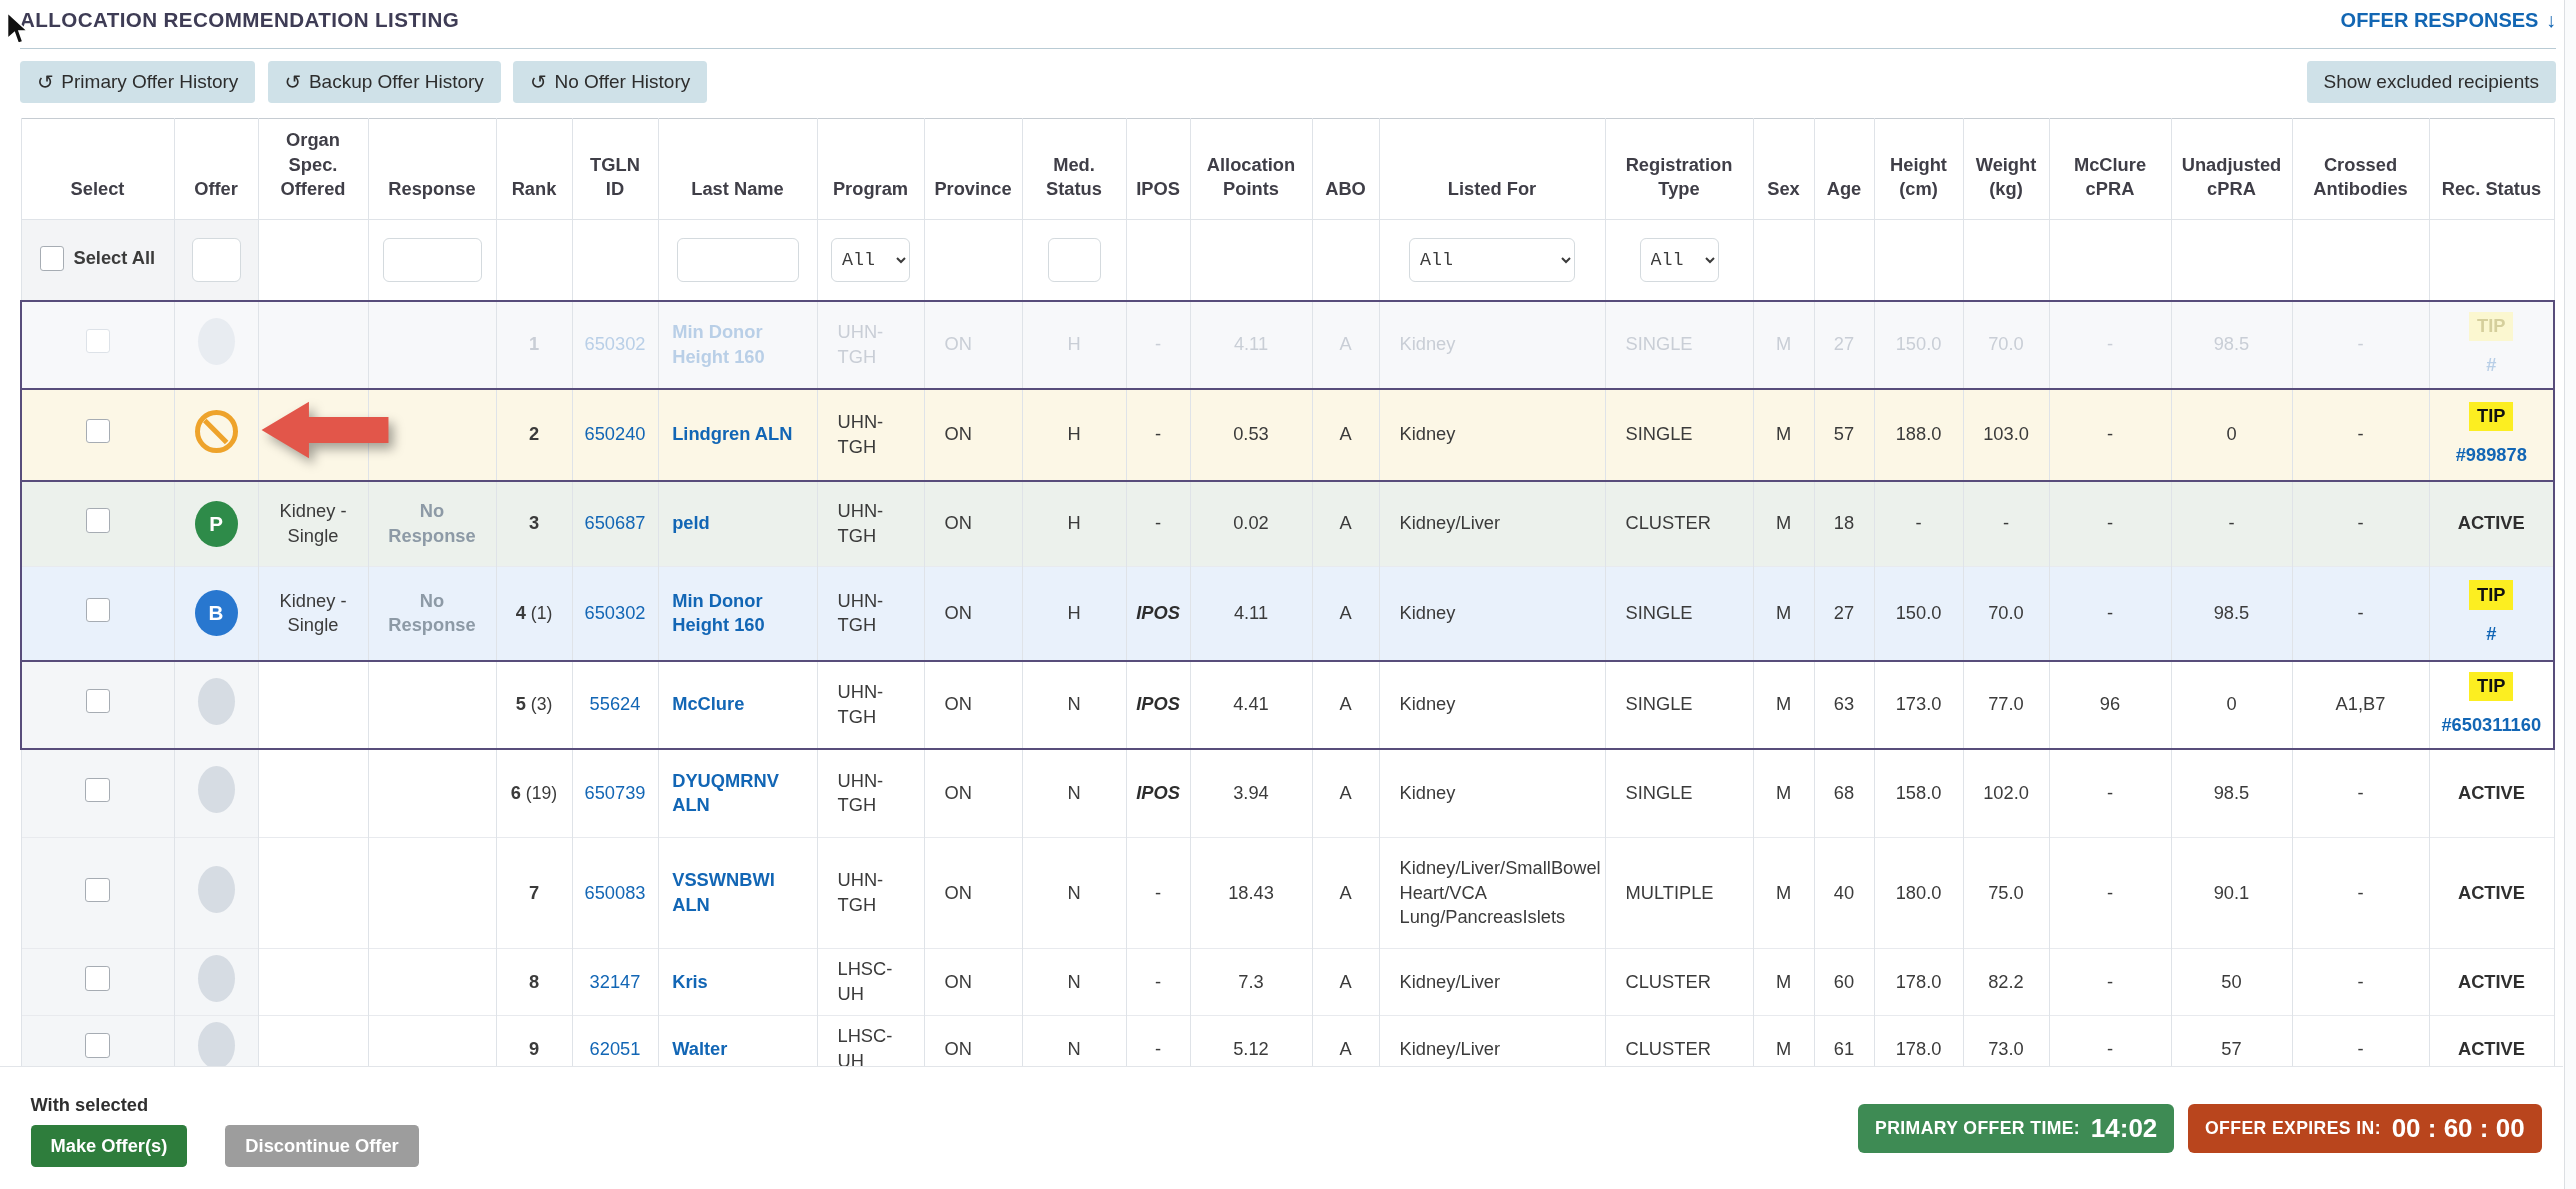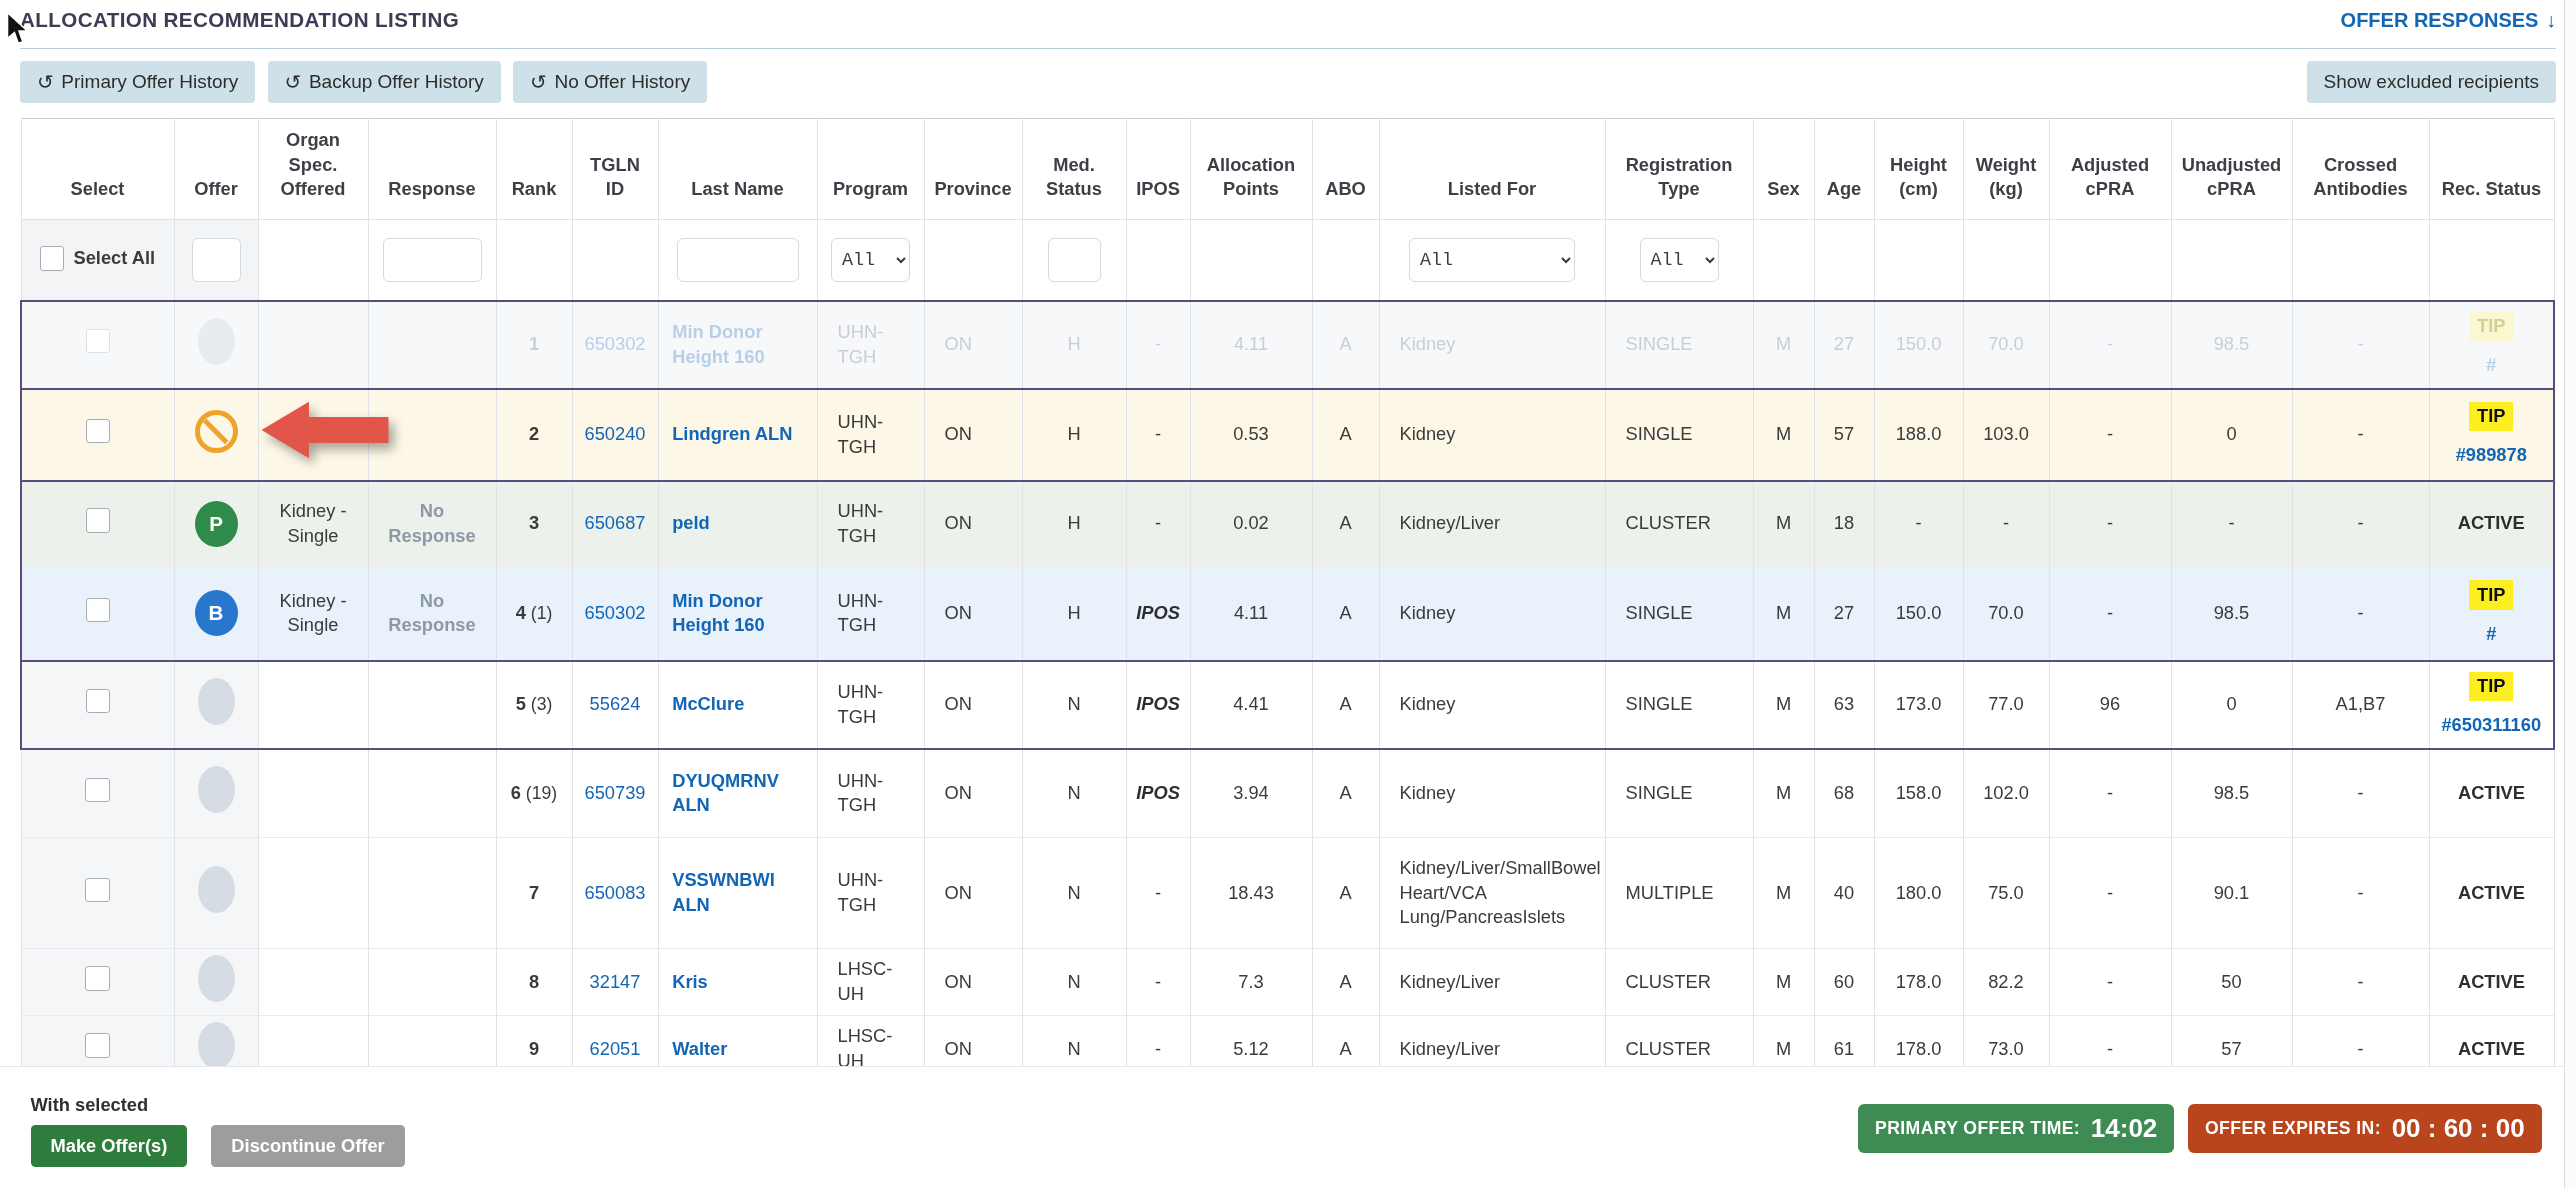--- a/index.html
+++ b/index.html
@@ -74,21 +74,21 @@
       padding: 2.3px 7.6px; font-size: 18.3px; }
   tr.state-faded .tipchip { background: #fbf7d0; color: #d5cf9c; }
   .reclink { display: block; margin-top: 12.2px; font-weight: bold; }
   .active { font-weight: bold; color: #2f2f2f; }
 
   
   .footer { position: absolute; left: 0; right: 13px; bottom: 0; height: 124px; background: #fff;
       border-top: 0.8px solid #e2e5e9; display: flex; align-items: center; padding: 0 21.4px 0 30.5px; }
   .fleft { display: flex; flex-direction: column; justify-content: center; gap: 9.2px; height: 100%; padding-top: 4.6px; }
   .with-selected { font-size: 18.3px; font-weight: bold; color: #2f2f2f; }
-  .fbuttons { display: flex; gap: 8px; }
+  .fbuttons { display: flex; gap: 22px; }
   .btn-green, .btn-gray { border: none; border-radius: 4.6px; padding: 10px 20px; color: #fff;
       font-family: inherit; font-size: 18.3px; font-weight: 600; cursor: pointer; }
   .btn-green { background: #2e7d3c; }
   .btn-gray  { background: #9d9d9d; margin-left: 16px; }
   .badges { margin-left: auto; display: flex; gap: 13.7px; align-items: center; }
   .badge { display: inline-flex; align-items: center; gap: 10.7px; border-radius: 6.1px; padding: 9.2px 17px; color: #fff; }
   .badge.green { background: #3e8b54; }
   .badge.red   { background: #b9451d; }
   .blabel { font-size: 17.6px; font-weight: bold; letter-spacing: 0.4px; }
   .bvalue { font-size: 26px; font-weight: bold; }
@@ -168,21 +168,21 @@
             <th>Med. Status</th>
             <th>IPOS</th>
             <th>Allocation Points</th>
             <th>ABO</th>
             <th>Listed For</th>
             <th>Registration Type</th>
             <th>Sex</th>
             <th>Age</th>
             <th>Height (cm)</th>
             <th>Weight (kg)</th>
-            <th>Adjusted cPRA</th>
+            <th>McClure cPRA</th>
             <th>Unadjusted cPRA</th>
             <th>Crossed Antibodies</th>
             <th>Rec. Status</th>
           </tr>
           <tr class="filter-row">
             <td class="gray"><span class="selall">
                 <span class="cb"></span>
                 <span>Select All</span>
               </span></td>
             <td class="gray"><input class="filter-input" style="width: 49px;"></td>

